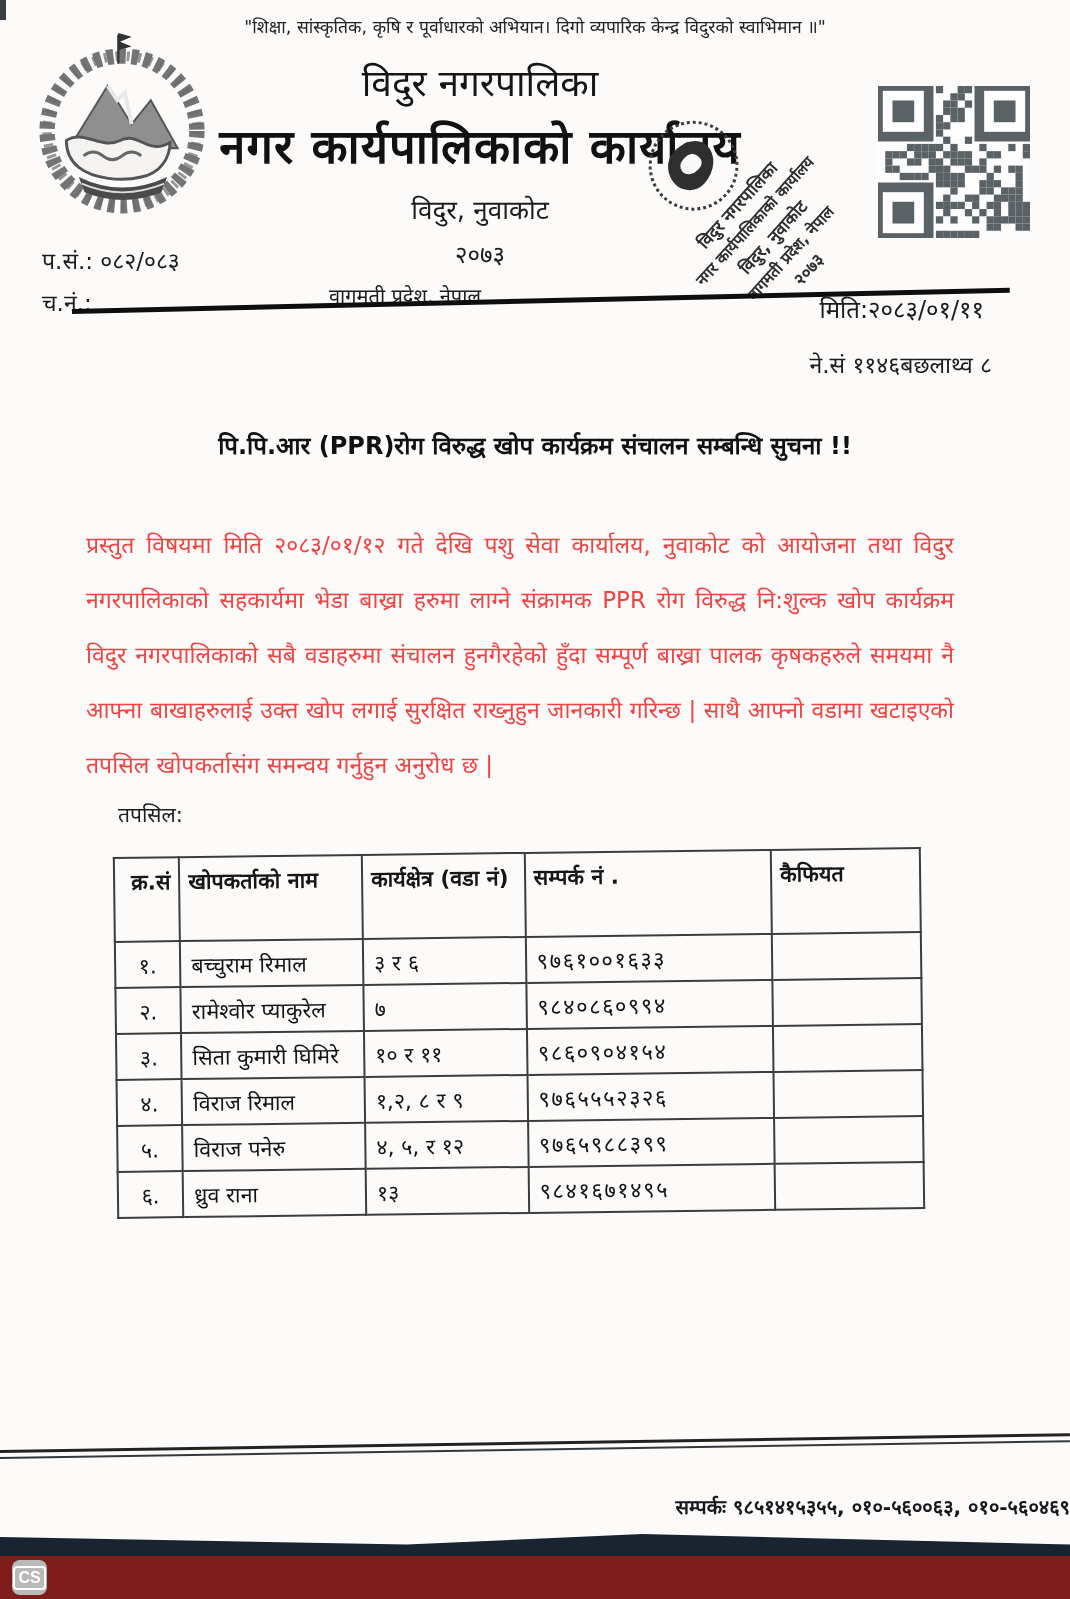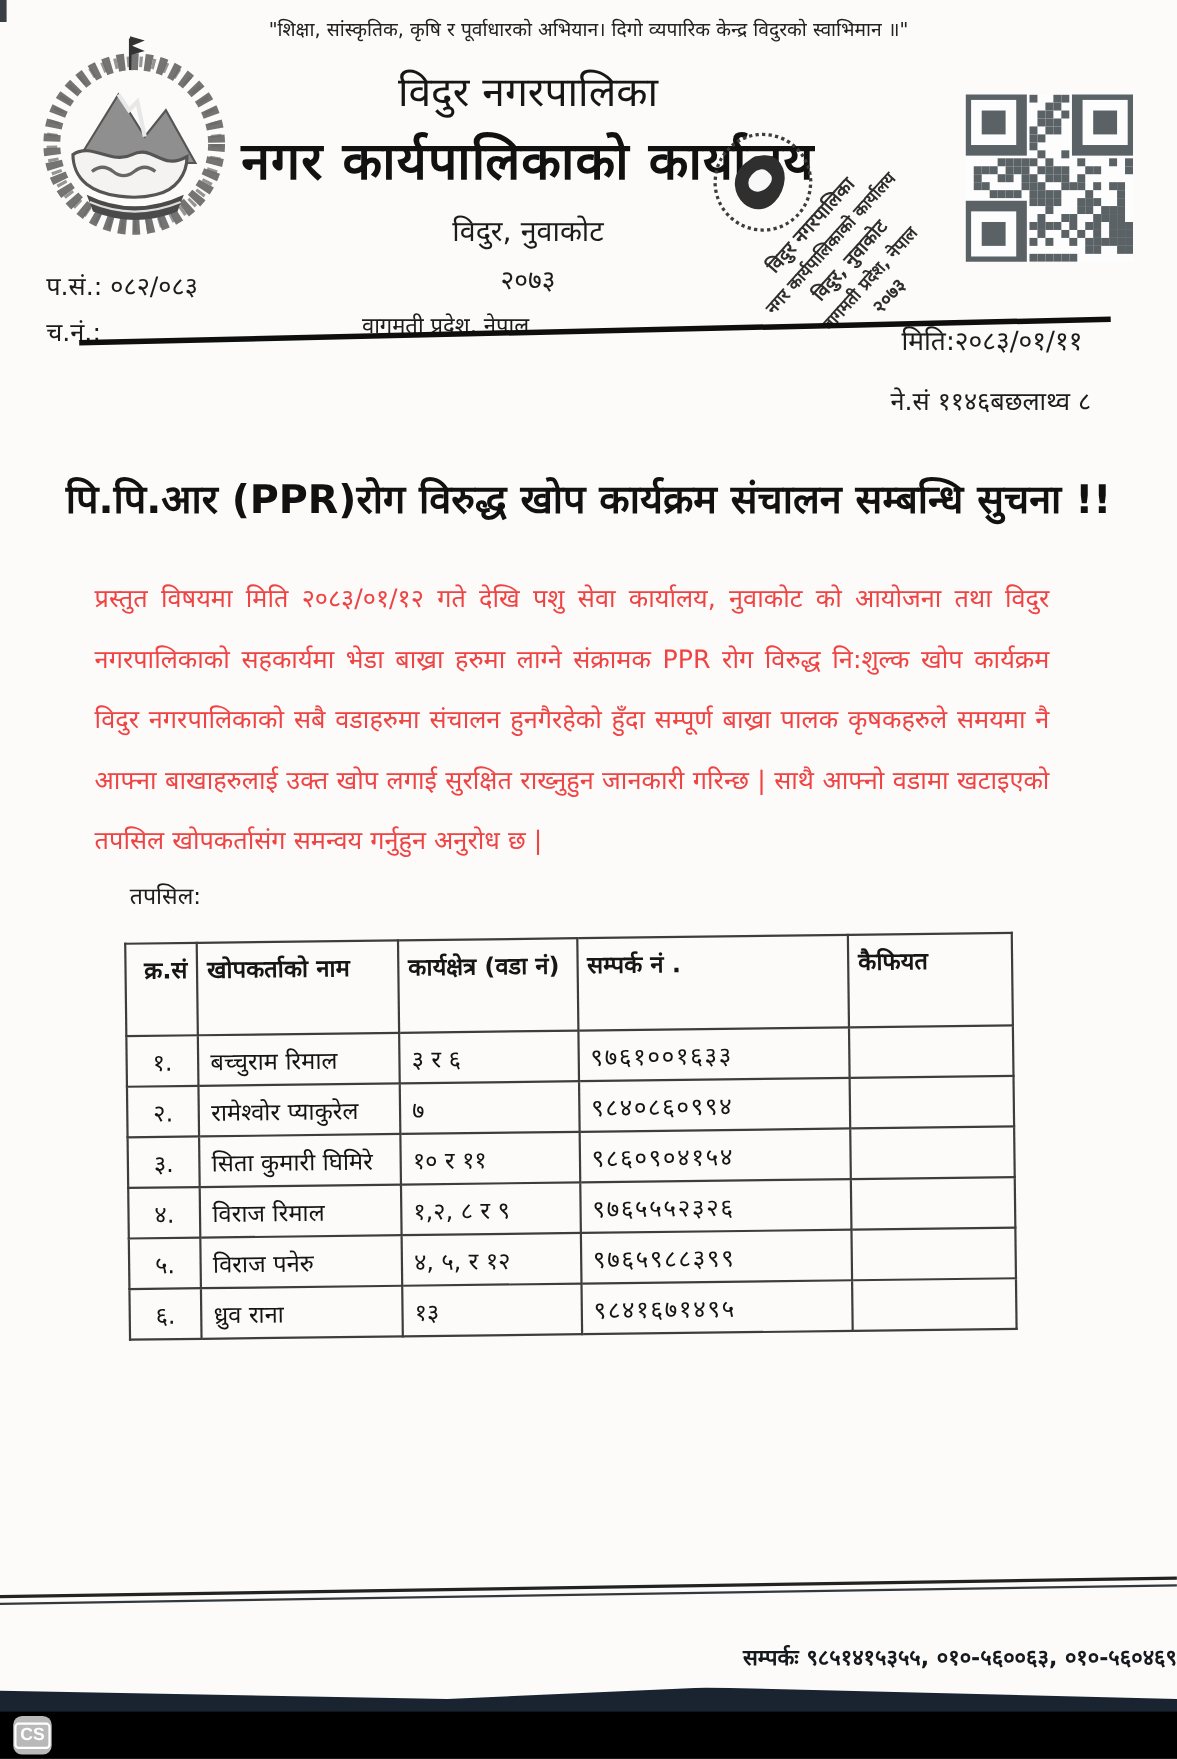--- a/index.html
+++ b/index.html
@@ -40,21 +40,21 @@
   .stamp .sline.small{font-size:15.5px;}
 
   .ref{position:absolute;left:42px;top:240px;font-size:23px;line-height:42px;}
   .rule1{position:absolute;left:72px;top:309px;width:938px;height:5px;background:#0e0e0e;
     transform:rotate(-1.3deg);transform-origin:0 50%;}
 
   .date1{position:absolute;right:86px;top:292px;font-size:24px;}
   .date2{position:absolute;right:78px;top:348px;font-size:23px;}
 
   .subject{position:absolute;left:0;right:0;top:428px;text-align:center;
-    font-size:36px;font-weight:700;color:#111;}
+    font-size:24px;font-weight:700;color:#111;}
 
   .para{position:absolute;left:86px;width:868px;top:518px;font-size:23px;
     line-height:55px;text-align:justify;color:#ef4444;}
   .tapasil{position:absolute;left:118px;top:800px;font-size:21px;}
 
   .table-wrap{position:absolute;left:115px;top:852px;width:808px;transform:rotate(-0.7deg);}
   table{border-collapse:collapse;width:100%;}
   th,td{border:2px solid #3d3d3d;font-weight:normal;}
   thead th{height:74px;vertical-align:top;text-align:left;padding:8px 8px 0 8px;
     font-size:21.5px;font-weight:600;color:#161616;}
@@ -68,21 +68,21 @@
   .foot-rule-b{position:absolute;left:0;top:1457px;width:1070px;height:2px;background:#33383d;
     transform:rotate(-0.9deg);transform-origin:0 50%;}
   .website{position:absolute;left:0;right:0;top:1463px;text-align:center;
     font-family:"Liberation Sans","DejaVu Sans",sans-serif;
     font-size:19.5px;font-weight:700;color:#10151a;}
   .contactline{position:absolute;left:0;right:0;top:1493px;text-align:right;
     font-size:20px;font-weight:600;color:#15181c;}
 
   .scan-band{position:absolute;left:0;top:1528px;width:1070px;height:30px;background:#1a2430;
     clip-path:polygon(0 30%,38% 55%,60% 20%,100% 55%,100% 100%,0 100%);}
-  .cs-bar{position:absolute;left:0;top:1556px;width:1070px;height:43px;background:#000000;
+  .cs-bar{position:absolute;left:0;top:1556px;width:1070px;height:43px;background:#7f1d1d;
     display:flex;align-items:center;gap:13px;padding-left:12px;box-sizing:border-box;}
   .cs-logo{width:35px;height:35px;background:#b9b9b9;border-radius:8px;
     display:flex;align-items:center;justify-content:center;flex:0 0 auto;}
   .cs-logo .inner{border:2.5px solid #fff;border-radius:4px;padding:1px 3px;
     color:#fff;font-weight:700;font-size:16px;line-height:18px;
     font-family:"Liberation Sans",sans-serif;}
   .cs-text{color:#b2b2b2;font-size:24px;font-family:"Liberation Sans",sans-serif;}
   svg{display:block;}
 </style>
 </head>

